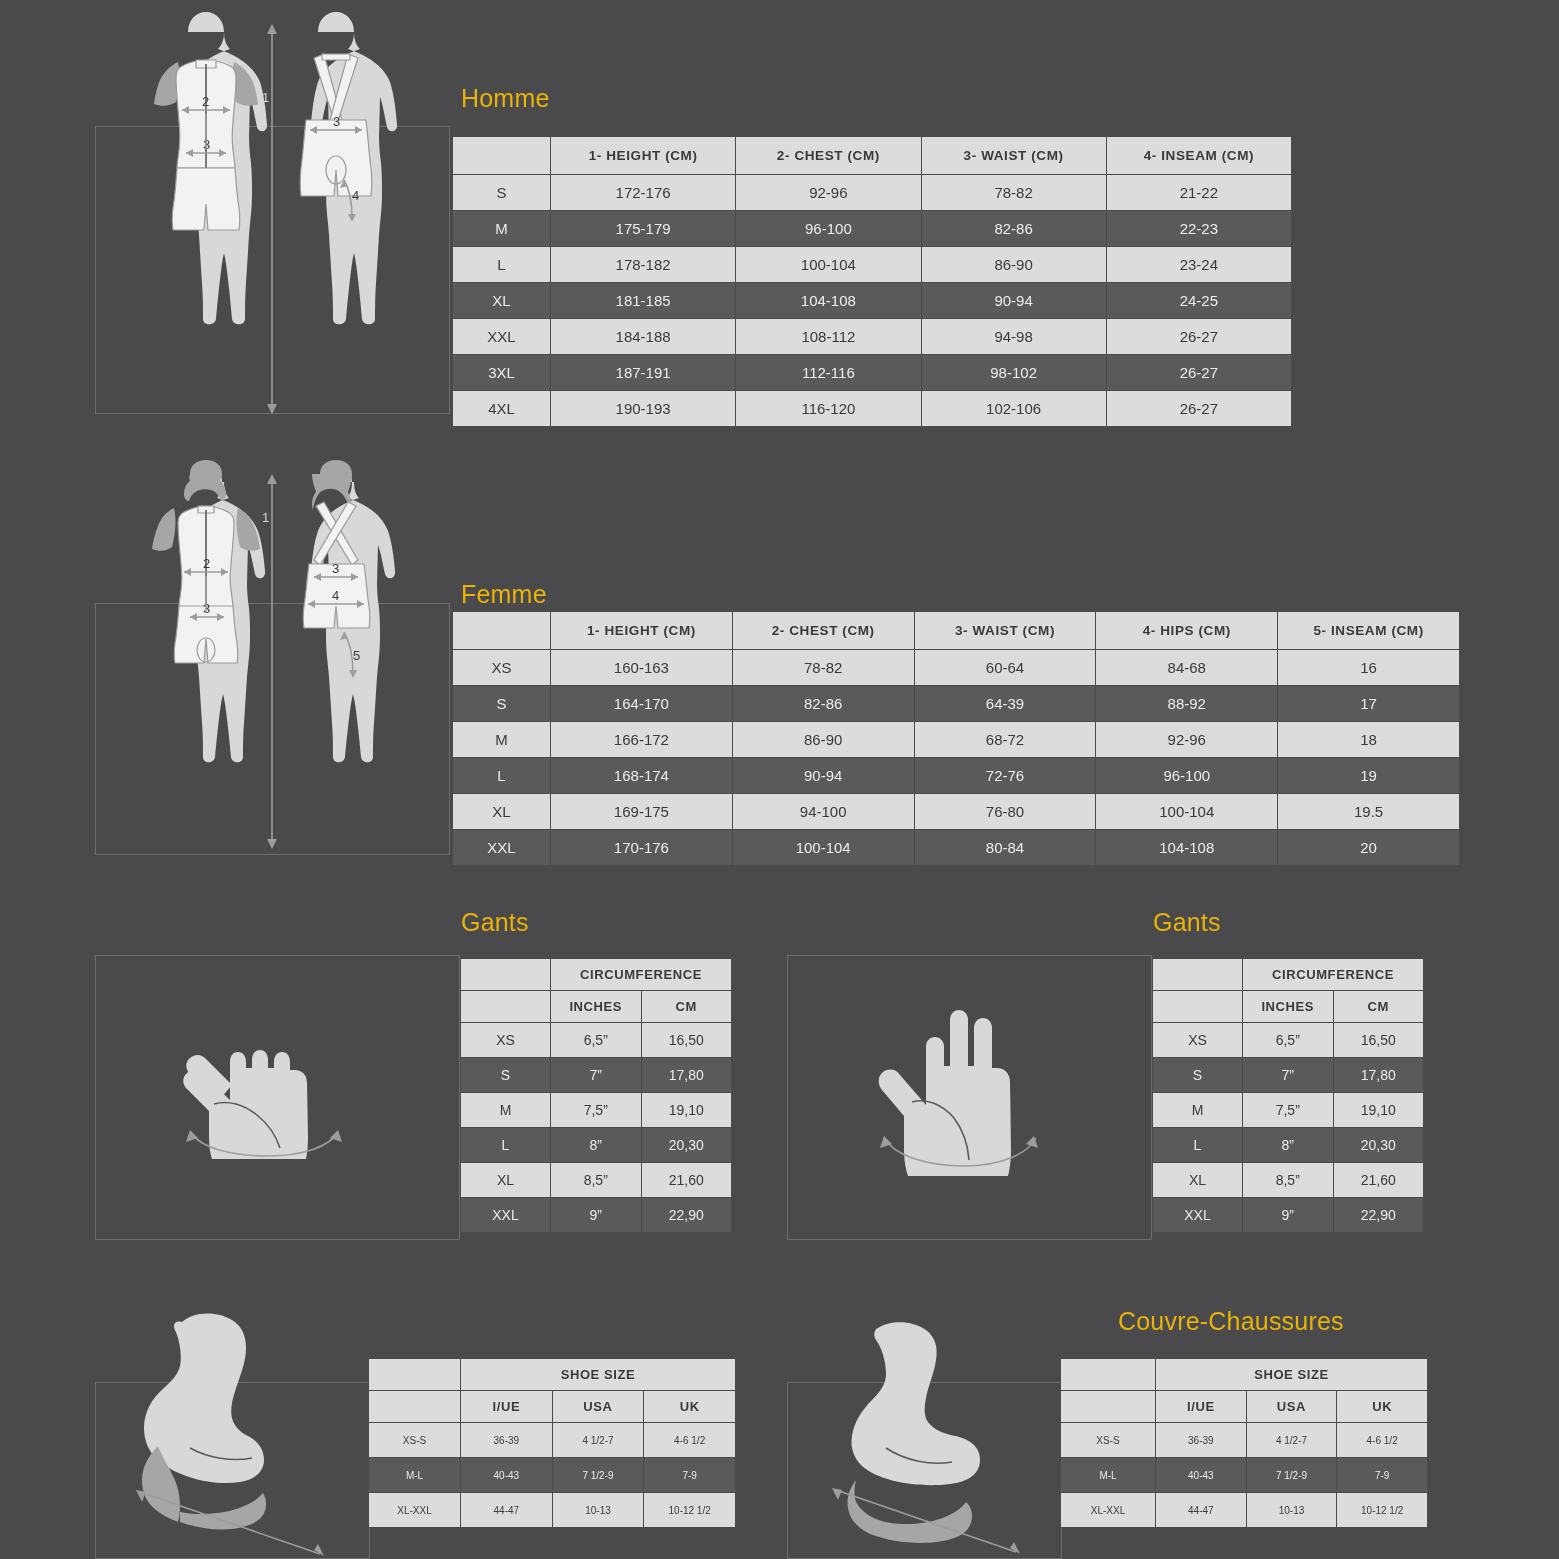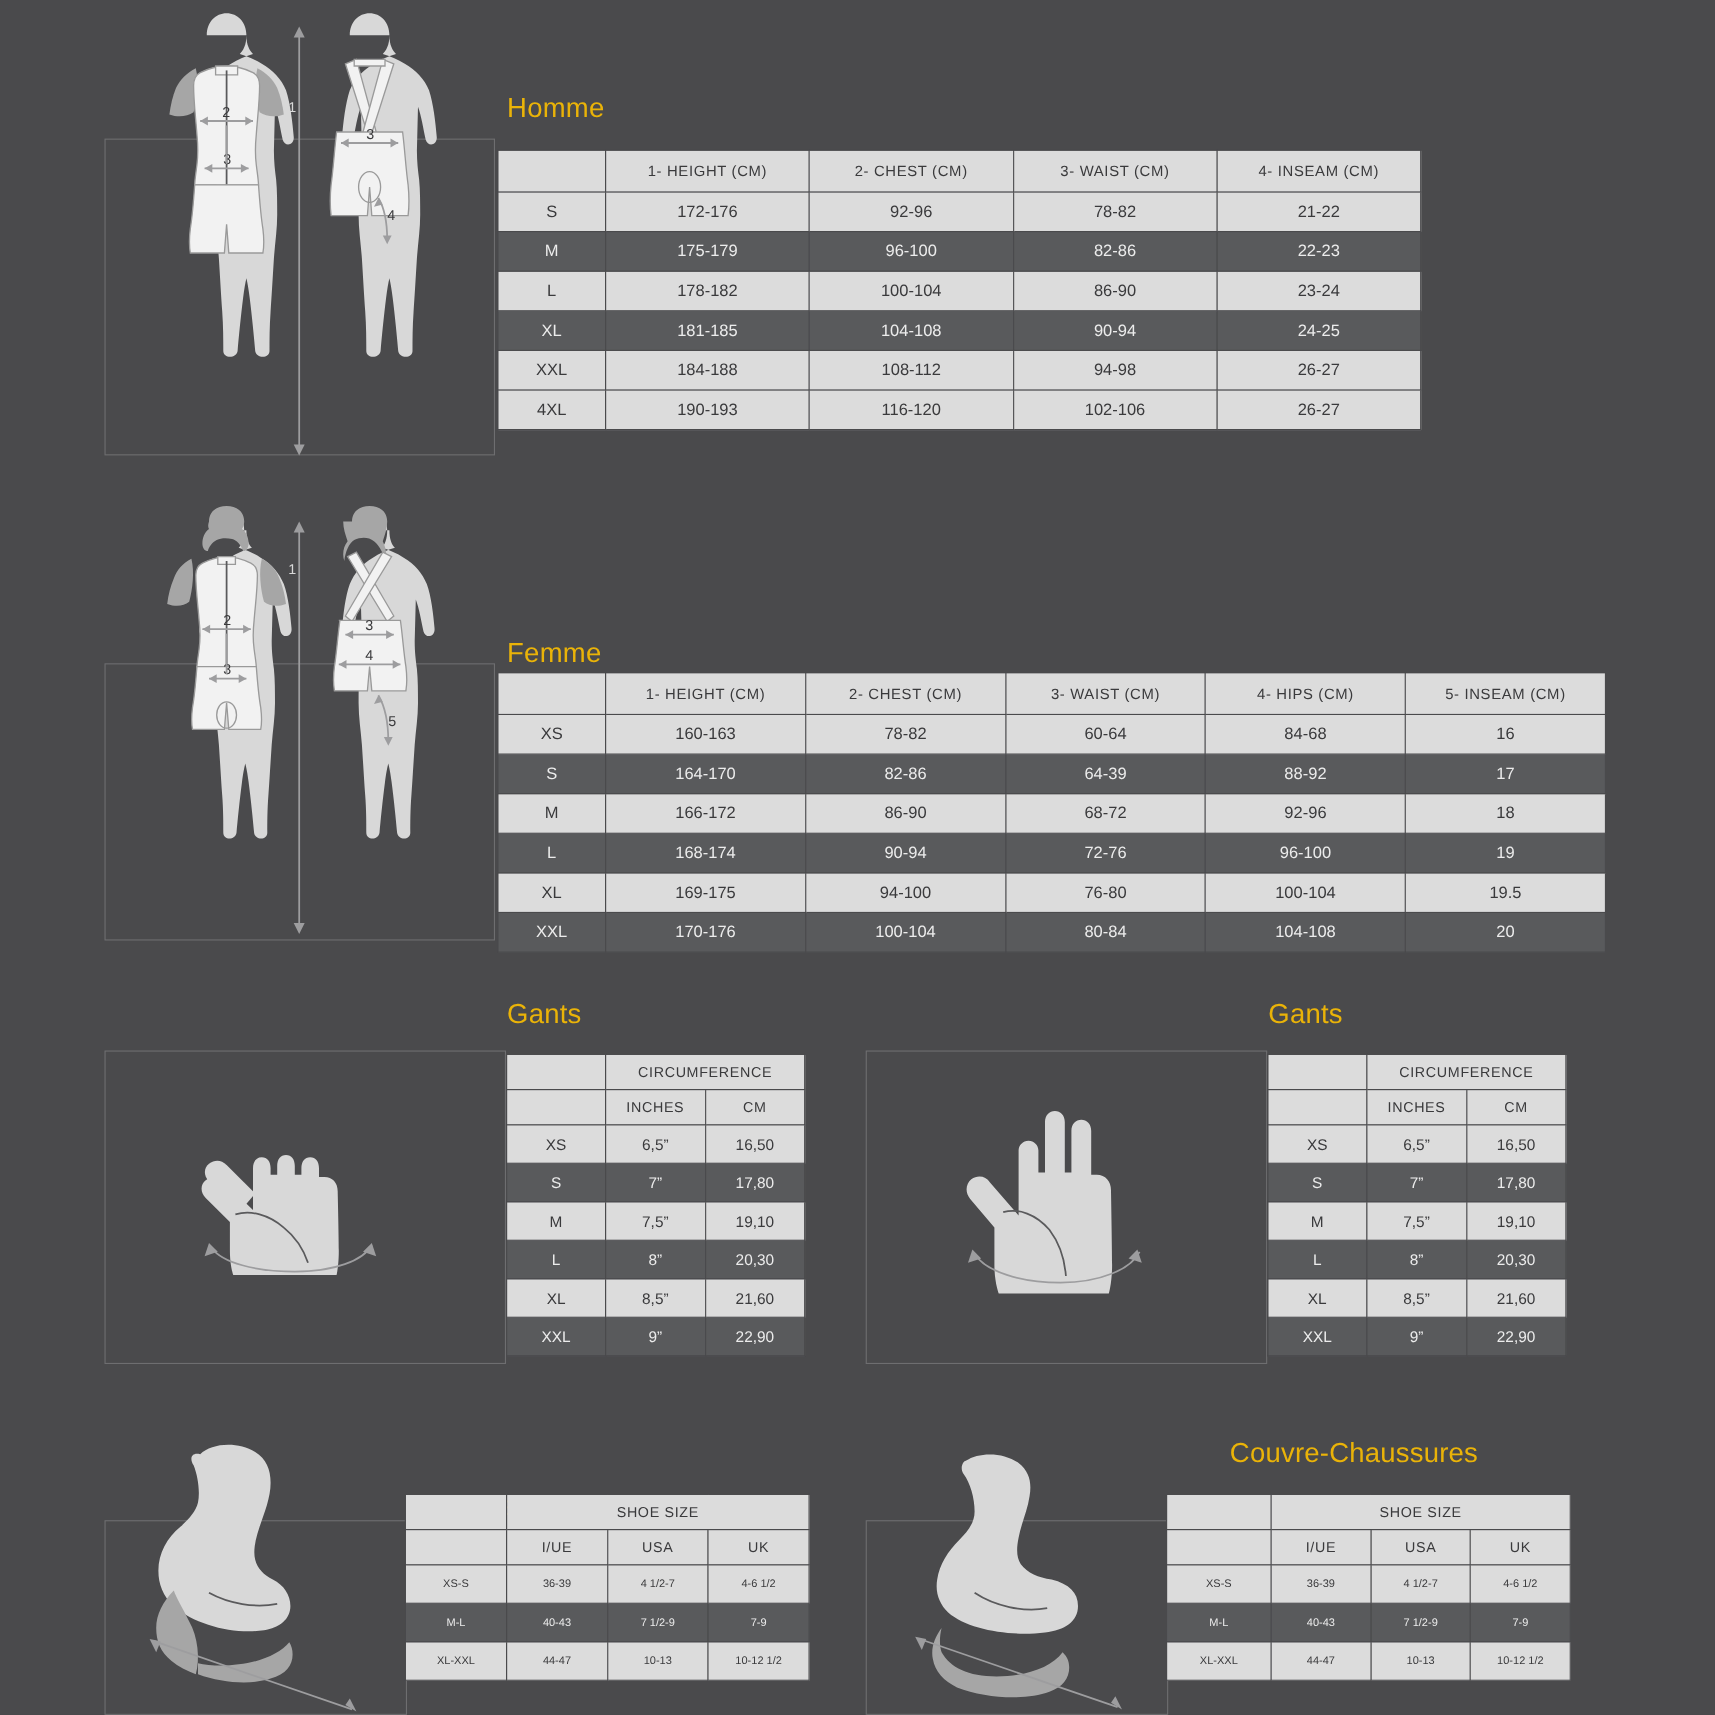--- a/index.html
+++ b/index.html
@@ -49,21 +49,21 @@
     border: 1px solid #4a4a4c;
     text-align: center;
     font-weight: normal;
     box-sizing: border-box;
   }
   
   .hdr td, .hdr th {
     background: #dcdcdc;
     color: #3a3a3c;
     font-size: 13.5px;
-    font-weight: normal;
+    font-weight: bold;
     letter-spacing: 0.6px;
     height: 38px;
   }
   
   .r-light td {
     background: #dcdcdc;
     color: #3a3a3c;
   }
   .r-dark td {
     background: #595a5c;
@@ -230,20 +230,27 @@
           <td>90-94</td>
           <td>24-25</td>
         </tr>
         <tr class="body-row r-light">
           <td class="sz">XXL</td>
           <td>184-188</td>
           <td>108-112</td>
           <td>94-98</td>
           <td>26-27</td>
         </tr>
+        <tr class="body-row r-dark">
+          <td class="sz">3XL</td>
+          <td>187-191</td>
+          <td>112-116</td>
+          <td>98-102</td>
+          <td>26-27</td>
+        </tr>
         <tr class="body-row r-light">
           <td class="sz">4XL</td>
           <td>190-193</td>
           <td>116-120</td>
           <td>102-106</td>
           <td>26-27</td>
         </tr>
       </tbody>
     </table>
   </div>

